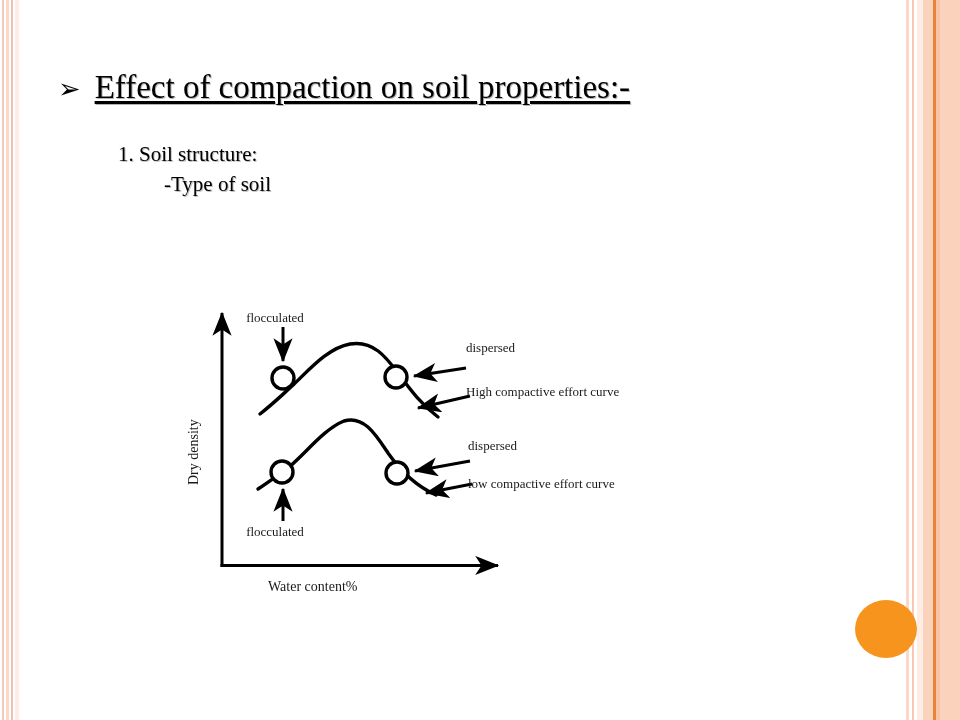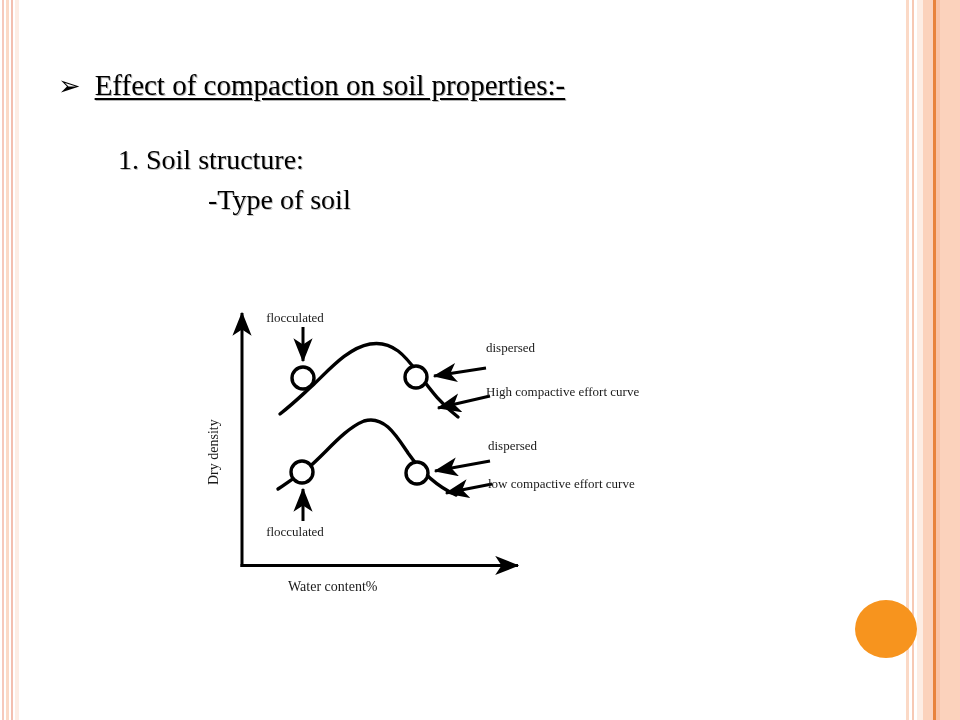--- a/index.html
+++ b/index.html
@@ -49,46 +49,46 @@
     align-items: baseline;
     gap: 14px;
   }
   #title-bullet {
     font-size: 27px;
     line-height: 1;
     color: #000;
     font-family: "DejaVu Sans", sans-serif;
   }
   #title-text {
-    font-size: 29px;
+    font-size: 33px;
     line-height: 1.05;
     color: #000;
     text-decoration: underline;
     text-underline-offset: 3px;
     white-space: nowrap;
     text-shadow: 1px 1px 0 rgba(120,120,120,0.55);
   }
 
   
   #body-list {
     position: absolute;
     left: 118px;
     top: 140px;
-    font-size: 28px;
+    font-size: 21px;
     line-height: 1.42;
     color: #000;
     text-shadow: 1px 1px 0 rgba(130,130,130,0.5);
   }
   .list-l1 { margin: 0; white-space: nowrap; }
-  .list-l2 { margin: 0 0 0 90px; white-space: nowrap; text-align: right; }
+  .list-l2 { margin: 0 0 0 46px; white-space: nowrap; text-align: right; }
 
   
   #figure {
     position: absolute;
-    left: 190px;
+    left: 170px;
     top: 295px;
     width: 520px;
     height: 315px;
   }
   #figure svg { display: block; }
 
   .fig-label {
     font-family: "Liberation Serif", "DejaVu Serif", serif;
     font-size: 13px;
     fill: #1a1a1a;

